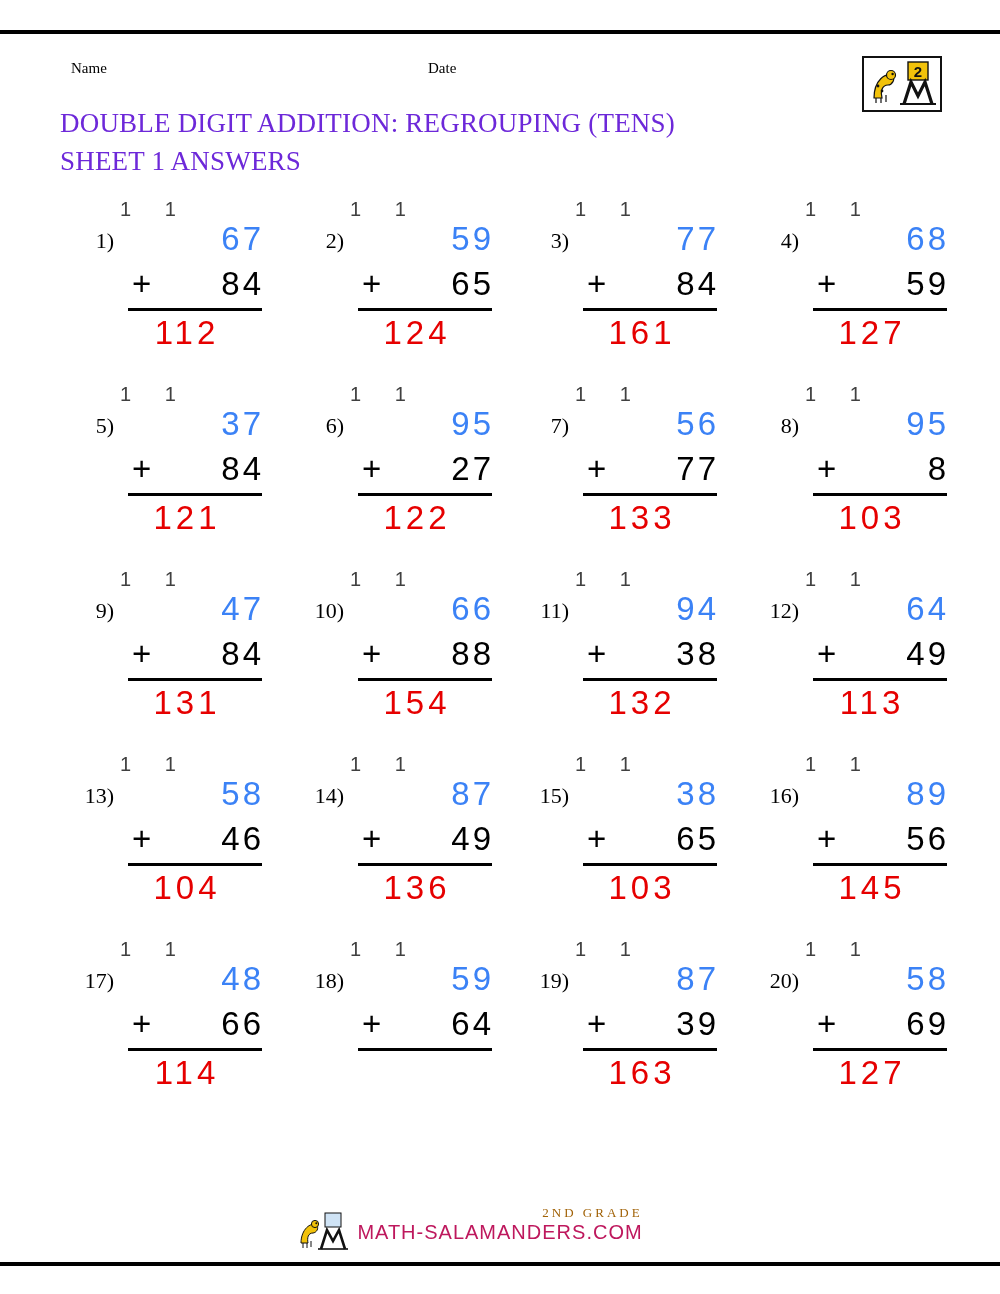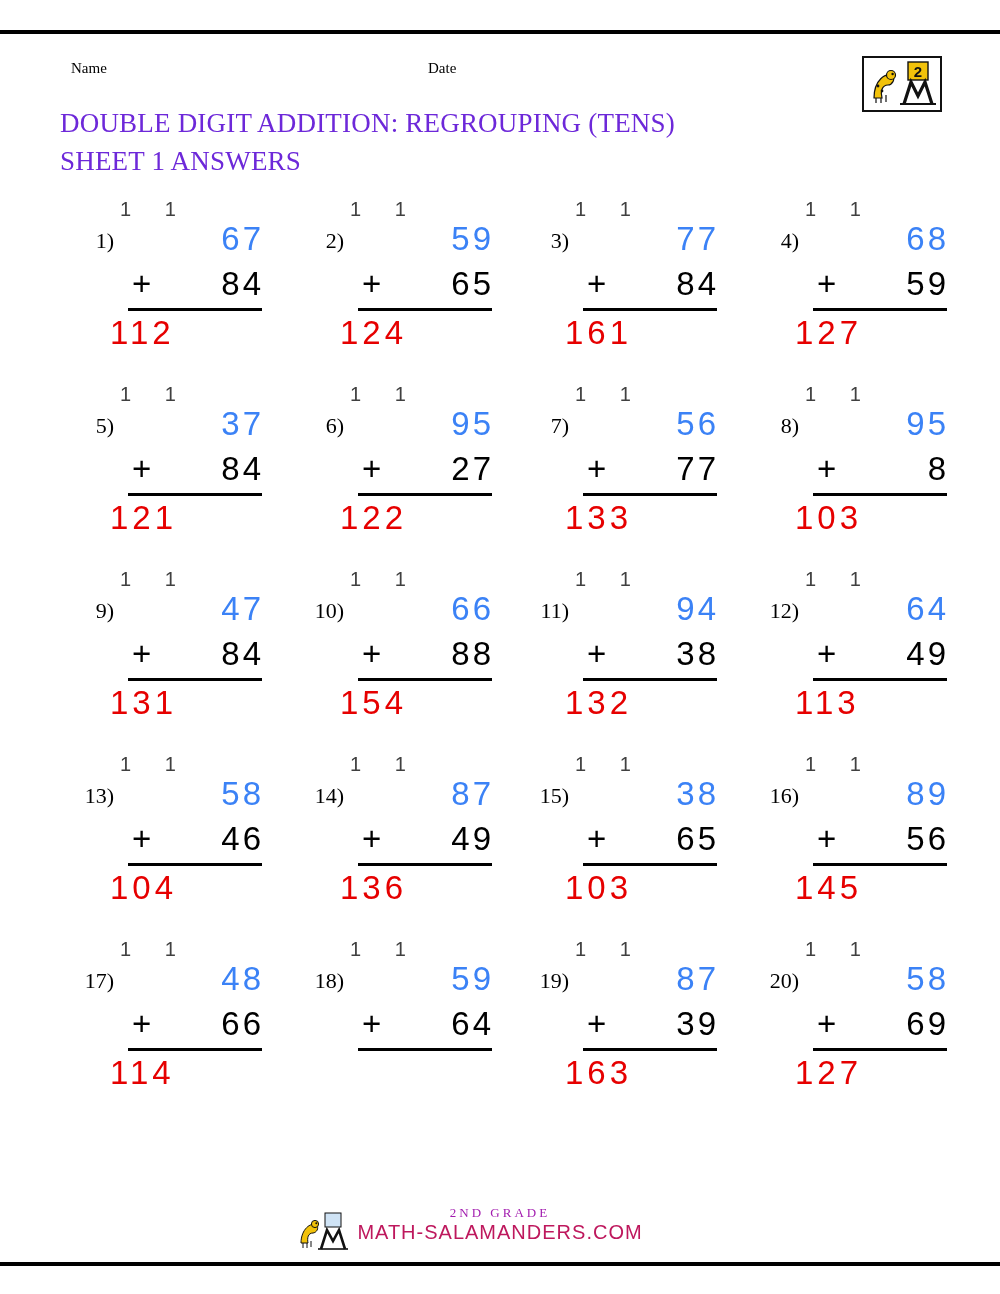--- a/index.html
+++ b/index.html
@@ -146,21 +146,21 @@
     top: 118px;
     width: 134px;
     height: 3px;
     background: #000;
   }
   .prob .sum {
     position: absolute;
     left: 50px;
     top: 124px;
     width: 160px;
-    text-align: left;
+    text-align: center;
     padding-right: 6px;
     box-sizing: border-box;
     font-family: "Liberation Sans", sans-serif;
     font-size: 33px;
     letter-spacing: 4px;
     color: #e60000;
   }
 
   
   .footer {
@@ -176,22 +176,22 @@
   }
   .foot-logo {
     position: absolute;
     left: -62px;
     top: 6px;
   }
   .foot-grade {
     font-family: "Liberation Serif", serif;
     font-size: 13px;
     letter-spacing: 3px;
-    color: #a21caf;
-    text-align: center;
+    color: #a16207;
+    text-align: right;
   }
   .foot-site {
     font-family: Liberation Sans, sans-serif;
     font-size: 20px;
     letter-spacing: 1px;
     color: #be185d;
   }
 </style>
 </head>
 <body>

